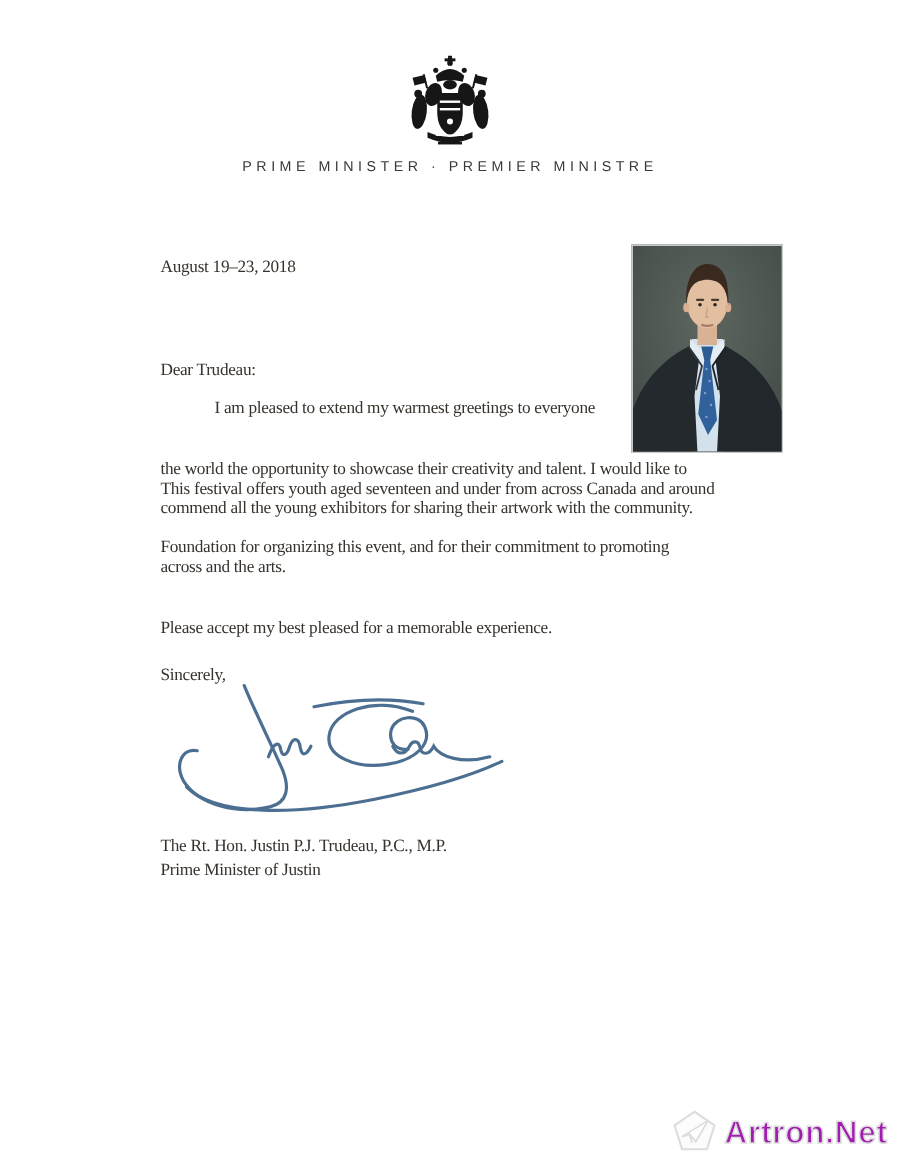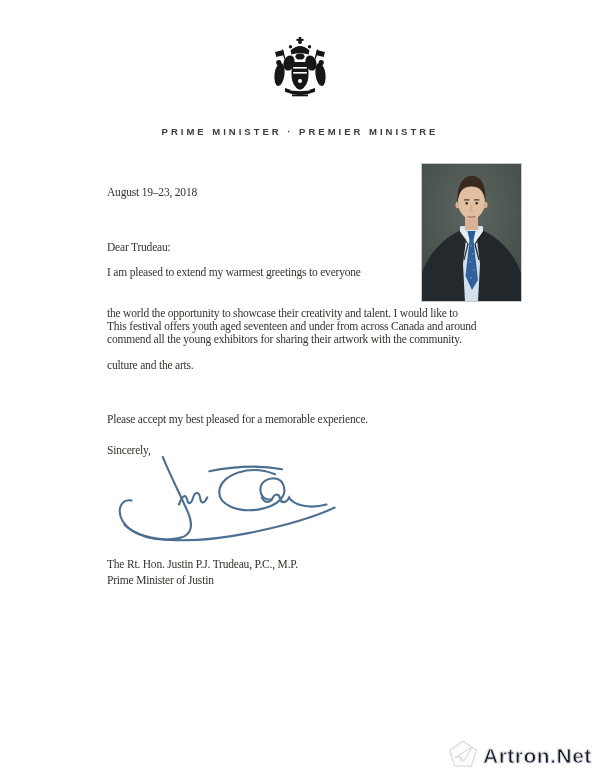--- a/index.html
+++ b/index.html
@@ -8,31 +8,31 @@
     width:600px;height:778px;
     margin:0 auto;
     background:#ffffff;
     font-family:"Liberation Serif","DejaVu Serif",serif;
     color:#37322c;
     overflow:hidden;
   }
   
   .crest{position:absolute;left:272px;top:37px;width:56px;height:62px;}
   .lh-title{
-    position:absolute;left:0;top:126px;width:100%;
+    position:absolute;left:0;top:106px;width:100%;
     text-align:center;
     font-family:"Liberation Sans","DejaVu Sans",sans-serif;
-    font-size:9.5px;font-weight:bold;letter-spacing:3px;
+    font-size:9.5px;font-weight:normal;letter-spacing:3px;
     color:#3a3a3a;
   }
   
   .txt{position:absolute;left:107px;font-size:11.5px;letter-spacing:-0.2px;line-height:13px;white-space:nowrap;}
-  .date{top:186px;}
+  .date{top:172px;}
   .salutation{top:241px;}
-  .p1{top:266px;}
+  .p1{top:266px;margin-left:36px;}
   .p2{top:307px;}
   .p3{top:359px;}
   .p4{top:413px;}
   .closing{top:444px;text-align:center;}
   .sig-block{top:556px;line-height:16px;}
   
   .photo{
     position:absolute;left:421px;top:163px;width:99px;height:137px;
     border:1px solid #c9c9c9;box-sizing:content-box;background:#47514d;
   }
@@ -40,21 +40,21 @@
   
   .signature{position:absolute;left:108px;top:452px;width:238px;height:96px;}
   
   .watermark{
     position:absolute;left:448px;top:740px;height:32px;
     display:flex;align-items:center;gap:5px;
   }
   .wm-text{
     font-family:"Liberation Sans","DejaVu Sans",sans-serif;
     font-size:21px;font-weight:bold;letter-spacing:0.5px;
-    color:#0f172a;
+    color:#a21caf;
     -webkit-text-stroke:1px #dcdcdc;
     text-shadow:0 0 1px #e3e3e3;
   }
 </style>
 </head>
 <body>
 
 <div class="page">
 
   <div class="crest">
@@ -142,21 +142,22 @@
   <div class="txt salutation">Dear Trudeau:</div>
   <div class="txt p1">
       <div>I am pleased to extend my warmest greetings to everyone</div>
     </div>
   <div class="txt p2">
       <div>the world the opportunity to showcase their creativity and talent. I would like to</div>
       <div>This festival offers youth aged seventeen and under from across Canada and around</div>
       <div>commend all the young exhibitors for sharing their artwork with the community.</div>
     </div>
   <div class="txt p3">
-      <div>culture and the arts.</div>
+      <div>Foundation for organizing this event, and for their commitment to promoting</div>
+      <div>across and the arts.</div>
     </div>
   <div class="txt p4">
       <div>Please accept my best pleased for a memorable experience.</div>
     </div>
   <div class="txt closing">Sincerely,</div>
 
   <div class="signature">
     <svg width="238" height="96" viewBox="0 0 235 95" xmlns="http://www.w3.org/2000/svg">
       <g fill="none" stroke="#43688c" stroke-width="2.1" stroke-linecap="round" opacity="0.95">
         <path d="M54,5 C60,20 72,44 79,60 C84,72 83,82 71,85 C50,90 24,84 14,68 C8,57 13,46 23,48"></path>

